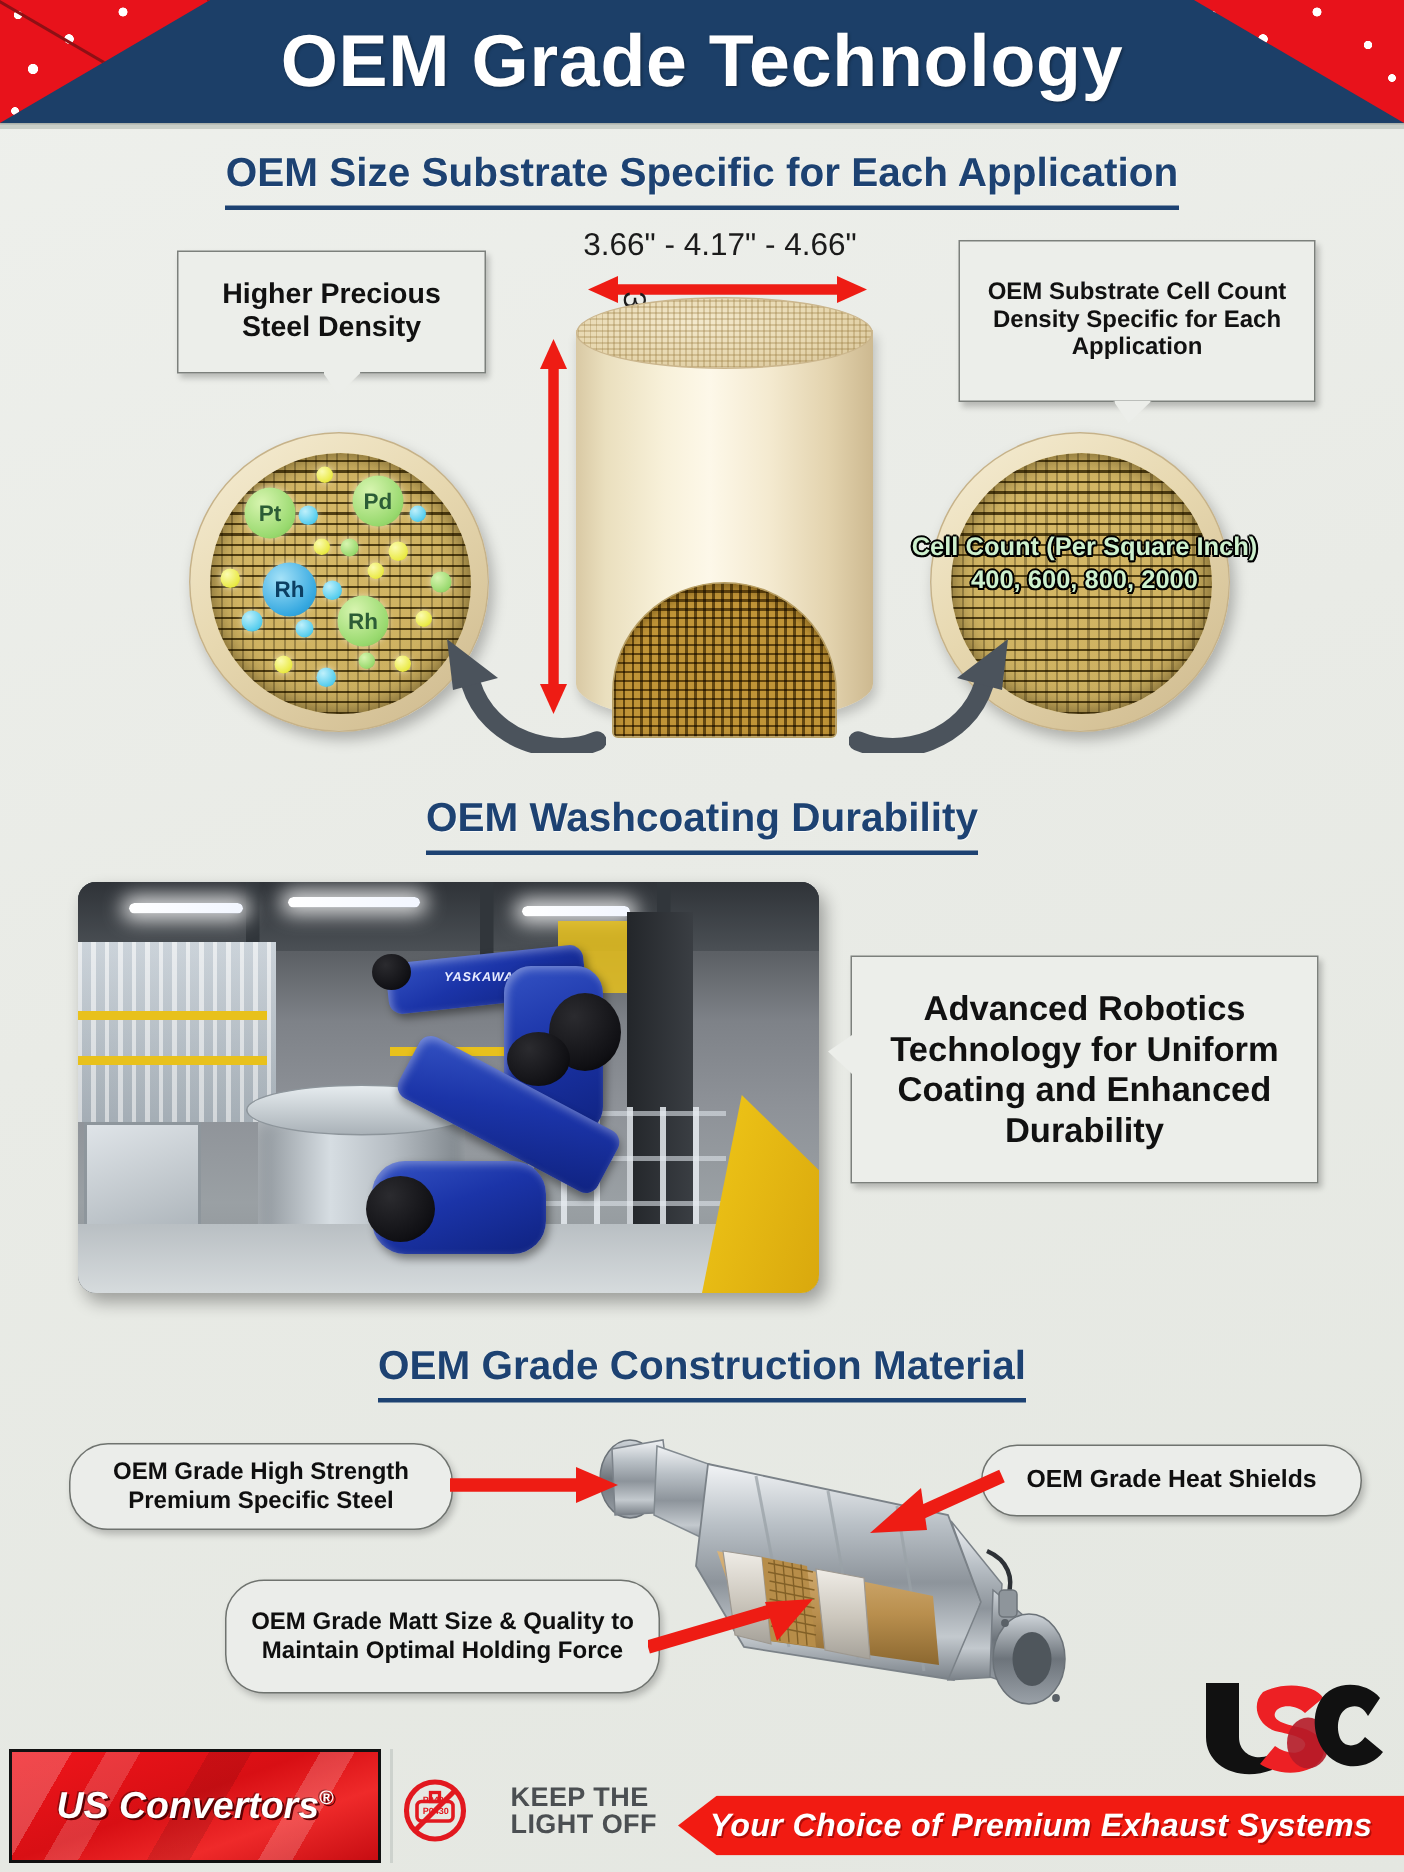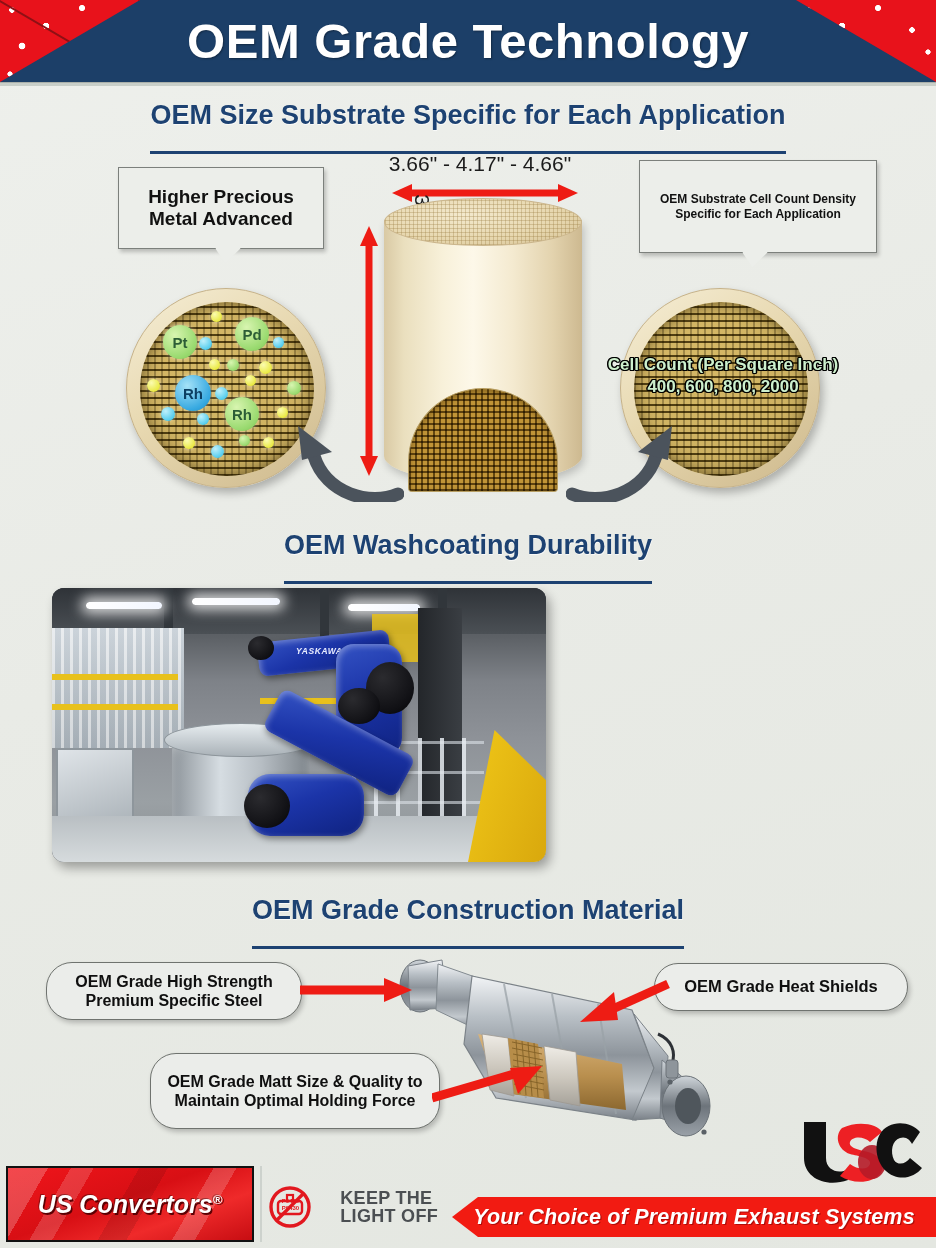--- a/index.html
+++ b/index.html
@@ -73,21 +73,21 @@
     position: absolute;
     width: 100%;
     text-align: center;
     color: #1d4272;
     font-size: 27px;
     font-weight: bold;
   }
   .section-heading span.txt {
     display: inline-block;
     border-bottom: 3px solid #1d4272;
-    padding-bottom: 20px;
+    padding-bottom: 6px;
     text-shadow: .5px .5px 0 rgba(255,255,255,.7);
     text-align: center;
   }
   #heading-1 { top: 100px; }
   #heading-2 { top: 530px; }
   #heading-3 { top: 895px; }
 
   
   .callout {
     position: absolute;
@@ -119,22 +119,22 @@
     filter: drop-shadow(-1px 0 0 #7c807c);
   }
 
   #box-metal-density {
     left: 118px; top: 167px; width: 206px; height: 82px;
     font-size: 19px;
   }
   #box-metal-density .tail-down { left: 96px; }
 
   #box-cell-count {
-    left: 639px; top: 160px; width: 238px; height: 93px;
-    font-size: 12px;
+    left: 639px; top: 160px; width: 238px; height: 108px;
+    font-size: 16px;
   }
   #box-cell-count .tail-down { left: 102px; }
 
   #box-robotics {
     left: 567px; top: 637px; width: 312px; height: 152px;
     font-size: 23px;
   }
   #box-robotics .tail-left { top: 52px; }
 
   
@@ -424,21 +424,21 @@
   </svg>
 
   <svg id="dim-height-arrow" viewBox="0 0 18 250">
     <line x1="9" y1="16" x2="9" y2="234" stroke="#ee1c14" stroke-width="7"></line>
     <polygon points="9,0 0,20 18,20" fill="#ee1c14"></polygon>
     <polygon points="9,250 0,230 18,230" fill="#ee1c14"></polygon>
   </svg>
   <div id="dim-height-label">3" to 7" Length</div>
 
   <div class="callout" id="box-metal-density">
-    <span>Higher Precious Metal Advanced</span>
+    <span>Higher Precious Steel Density</span>
     <span class="tail-down"></span>
   </div>
 
   <div class="callout" id="box-cell-count">
     <span>OEM Substrate Cell Count Density Specific for Each Application</span>
     <span class="tail-down"></span>
   </div>
 
   <div id="cylinder">
     <div id="cyl-body"></div>
@@ -518,20 +518,24 @@
     <div class="armlabel" style="left:244px;top:58px;">YASKAWA</div>
     <div class="arm" style="left:284px;top:56px;width:66px;height:112px;border-radius:18px;"></div>
     <div class="arm" style="left:212px;top:132px;width:150px;height:46px;transform:rotate(28deg);"></div>
     <div class="arm" style="left:196px;top:186px;width:116px;height:62px;border-radius:22px;"></div>
     <div class="joint" style="left:314px;top:74px;width:48px;height:52px;"></div>
     <div class="joint" style="left:286px;top:100px;width:42px;height:36px;"></div>
     <div class="joint" style="left:192px;top:196px;width:46px;height:44px;"></div>
     <div class="joint" style="left:196px;top:48px;width:26px;height:24px;"></div>
   </div>
 
+  <div class="callout" id="box-robotics">
+    <span>Advanced Robotics Technology for Uniform Coating and Enhanced Durability</span>
+    <span class="tail-left"></span>
+  </div>
 
   <div class="section-heading" id="heading-3">
     <span class="txt">OEM Grade Construction Material</span>
   </div>
 
   <svg id="converter" viewBox="0 0 330 208">
     <defs>
       <linearGradient id="steelg" x1="0" y1="0" x2="0" y2="1">
         <stop offset="0%" stop-color="#f2f4f6"></stop>
           <stop offset="28%" stop-color="#b9c0c6"></stop>

